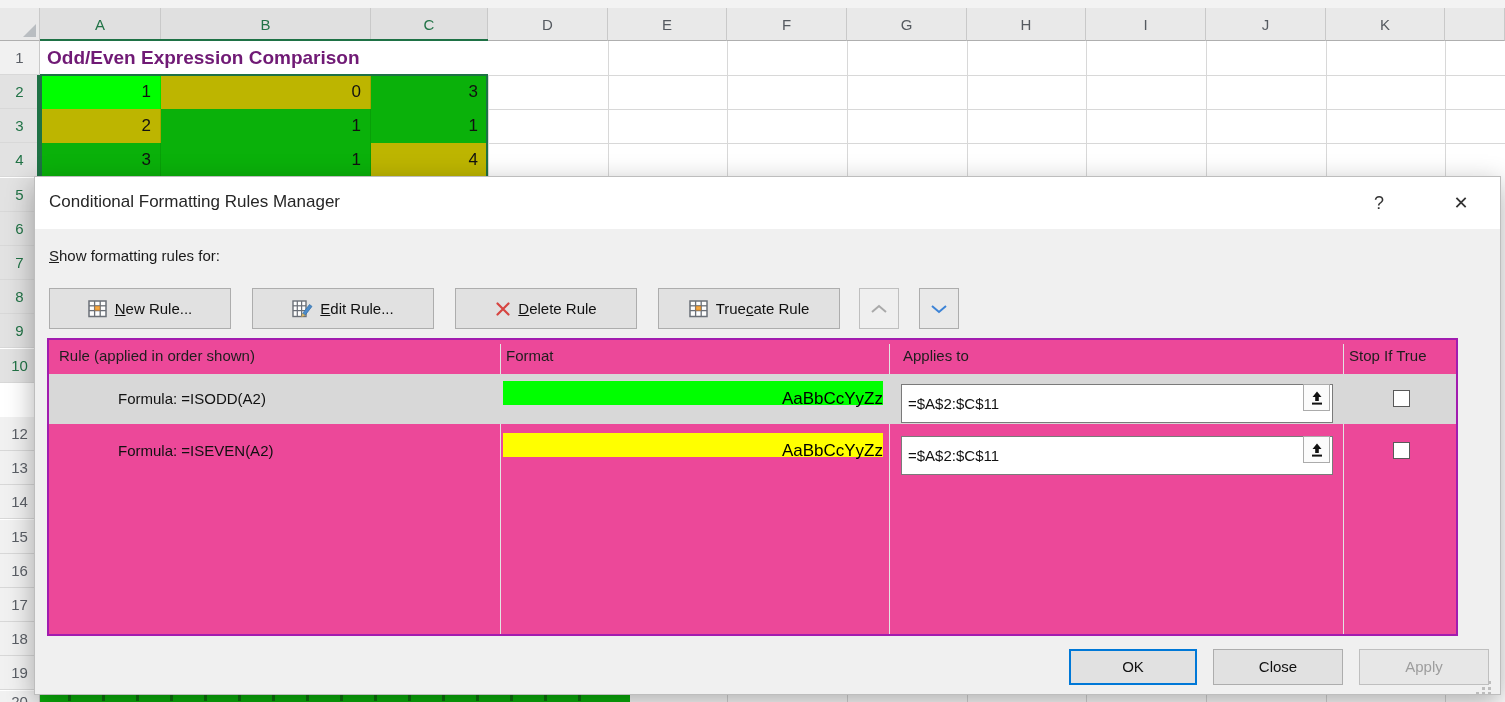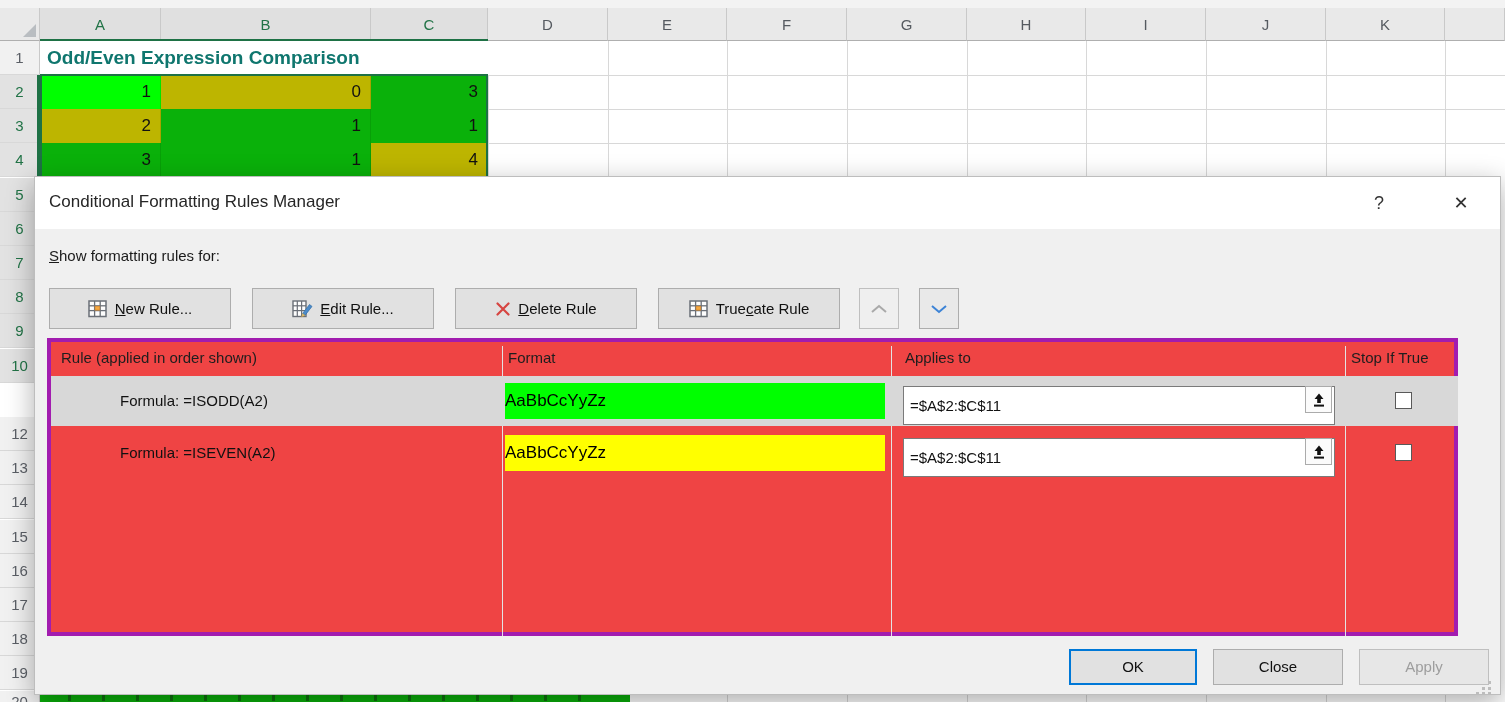--- a/index.html
+++ b/index.html
@@ -19,21 +19,21 @@
           border-bottom:1px solid #AFAFAF;}
   .colhdr.sel{background:#E0E0E0;color:#217346;border-bottom:2px solid #1E7145;}
   .rowhdr{left:0;width:40px;height:34px;background:#F1F1F1;color:#5B5F66;
           font-size:15px;text-align:center;line-height:34px;
           border-right:1px solid #C9C9C9;border-bottom:1px solid #D8D8D8;}
   .rowhdr.sel{background:#E2E2E2;color:#217346;}
   .rowhdr.clip{line-height:1;padding-top:3px;}
   .vline{width:1px;background:#D8D8D8;}
   .hline{height:1px;background:#D8D8D8;}
   .titlecell{left:40px;top:41px;width:560px;height:34px;background:#fff;
-             font-weight:700;font-size:19px;color:#0f766e;line-height:34px;padding-left:7px;}
+             font-weight:700;font-size:19px;color:#701a75;line-height:34px;padding-left:7px;}
   .cell{height:34px;font-size:17px;color:#111;text-align:right;
         padding-right:9px;line-height:34px;border-right:1px solid rgba(0,0,0,0.10);}
   .selbox{left:40px;top:74px;width:448px;height:102px;border:2px solid #1E7145;border-bottom:none;}
   .hdrunder{left:40px;top:39px;width:448px;height:2px;background:#1E7145;}
   .rowhdrbar{left:37px;top:75px;width:3px;height:101px;background:#1E7145;}
   .bstrip{left:40px;top:695px;width:590px;height:7px;background:#0AB10A;}
   .bmarks{left:52px;top:695px;width:560px;height:6px;opacity:.55;
     background:repeating-linear-gradient(90deg,transparent 0 16px,#143C14 16px 19px,transparent 19px 34px);}
 
   
@@ -52,27 +52,27 @@
   .combo-text{flex:1;background:#A9CDEB;margin:1px;outline:1px dotted #444;outline-offset:-2px;
               font-size:15px;color:#111;line-height:27px;padding-left:5px;}
   .combo-drop{width:28px;background:#E3E3E3;border-left:1px solid #999;
               display:flex;align-items:center;justify-content:center;}
   .tbtn{top:111px;height:41px;width:182px;background:#E1E1E1;border:1px solid #ADADAD;
         font-size:15px;color:#111;display:flex;align-items:center;justify-content:center;
         gap:7px;cursor:pointer;}
   .sqbtn{top:111px;height:41px;width:40px;background:#E9E9E9;border:1px solid #ADADAD;
          display:flex;align-items:center;justify-content:center;cursor:pointer;}
   .sqbtn.dis{background:#EFEFEF;border-color:#BFBFBF;}
-  .list{left:12px;top:161px;width:1411px;height:298px;background:#ef4444;border:4px solid #a21caf;padding-left:31px;}
+  .list{left:12px;top:161px;width:1411px;height:298px;background:#ec4899;border:2px solid #a21caf;padding-left:31px;}
   .lhead{position:absolute;top:0;height:32px;font-size:15px;color:#1E1E1E;line-height:32px;}
   .lsep{position:absolute;top:4px;width:1px;height:290px;background:#E3E3E3;}
   .lrow{position:absolute;left:0;width:1407px;height:50px;}
   .lrow.sel{background:#D8D8D8;}
   .ruletxt{position:absolute;left:69px;top:0;height:50px;line-height:50px;font-size:15px;color:#111;}
-  .swatch{position:absolute;left:454px;width:380px;height:36px;text-align:left;
+  .swatch{position:absolute;left:454px;width:380px;height:24px;text-align:right;
           font-size:17px;color:#000;line-height:36px;}
   .rangein{position:absolute;left:852px;width:432px;height:39px;border:1px solid #7A7A7A;
            background:#fff;font-family:"Liberation Sans",sans-serif;font-size:15px;color:#111;
            padding:0 30px 0 6px;}
   .picker{position:absolute;left:1254px;width:27px;height:27px;background:#FBFBFB;
           border:1px solid #ABABAB;display:flex;align-items:center;justify-content:center;cursor:pointer;}
   .checkbox{position:absolute;left:1344px;width:17px;height:17px;background:#fff;
             border:1px solid #595959;cursor:pointer;}
   .fbtn{top:472px;height:36px;background:#E1E1E1;border:1px solid #ADADAD;font-size:15px;
         color:#111;text-align:center;line-height:34px;cursor:pointer;}

